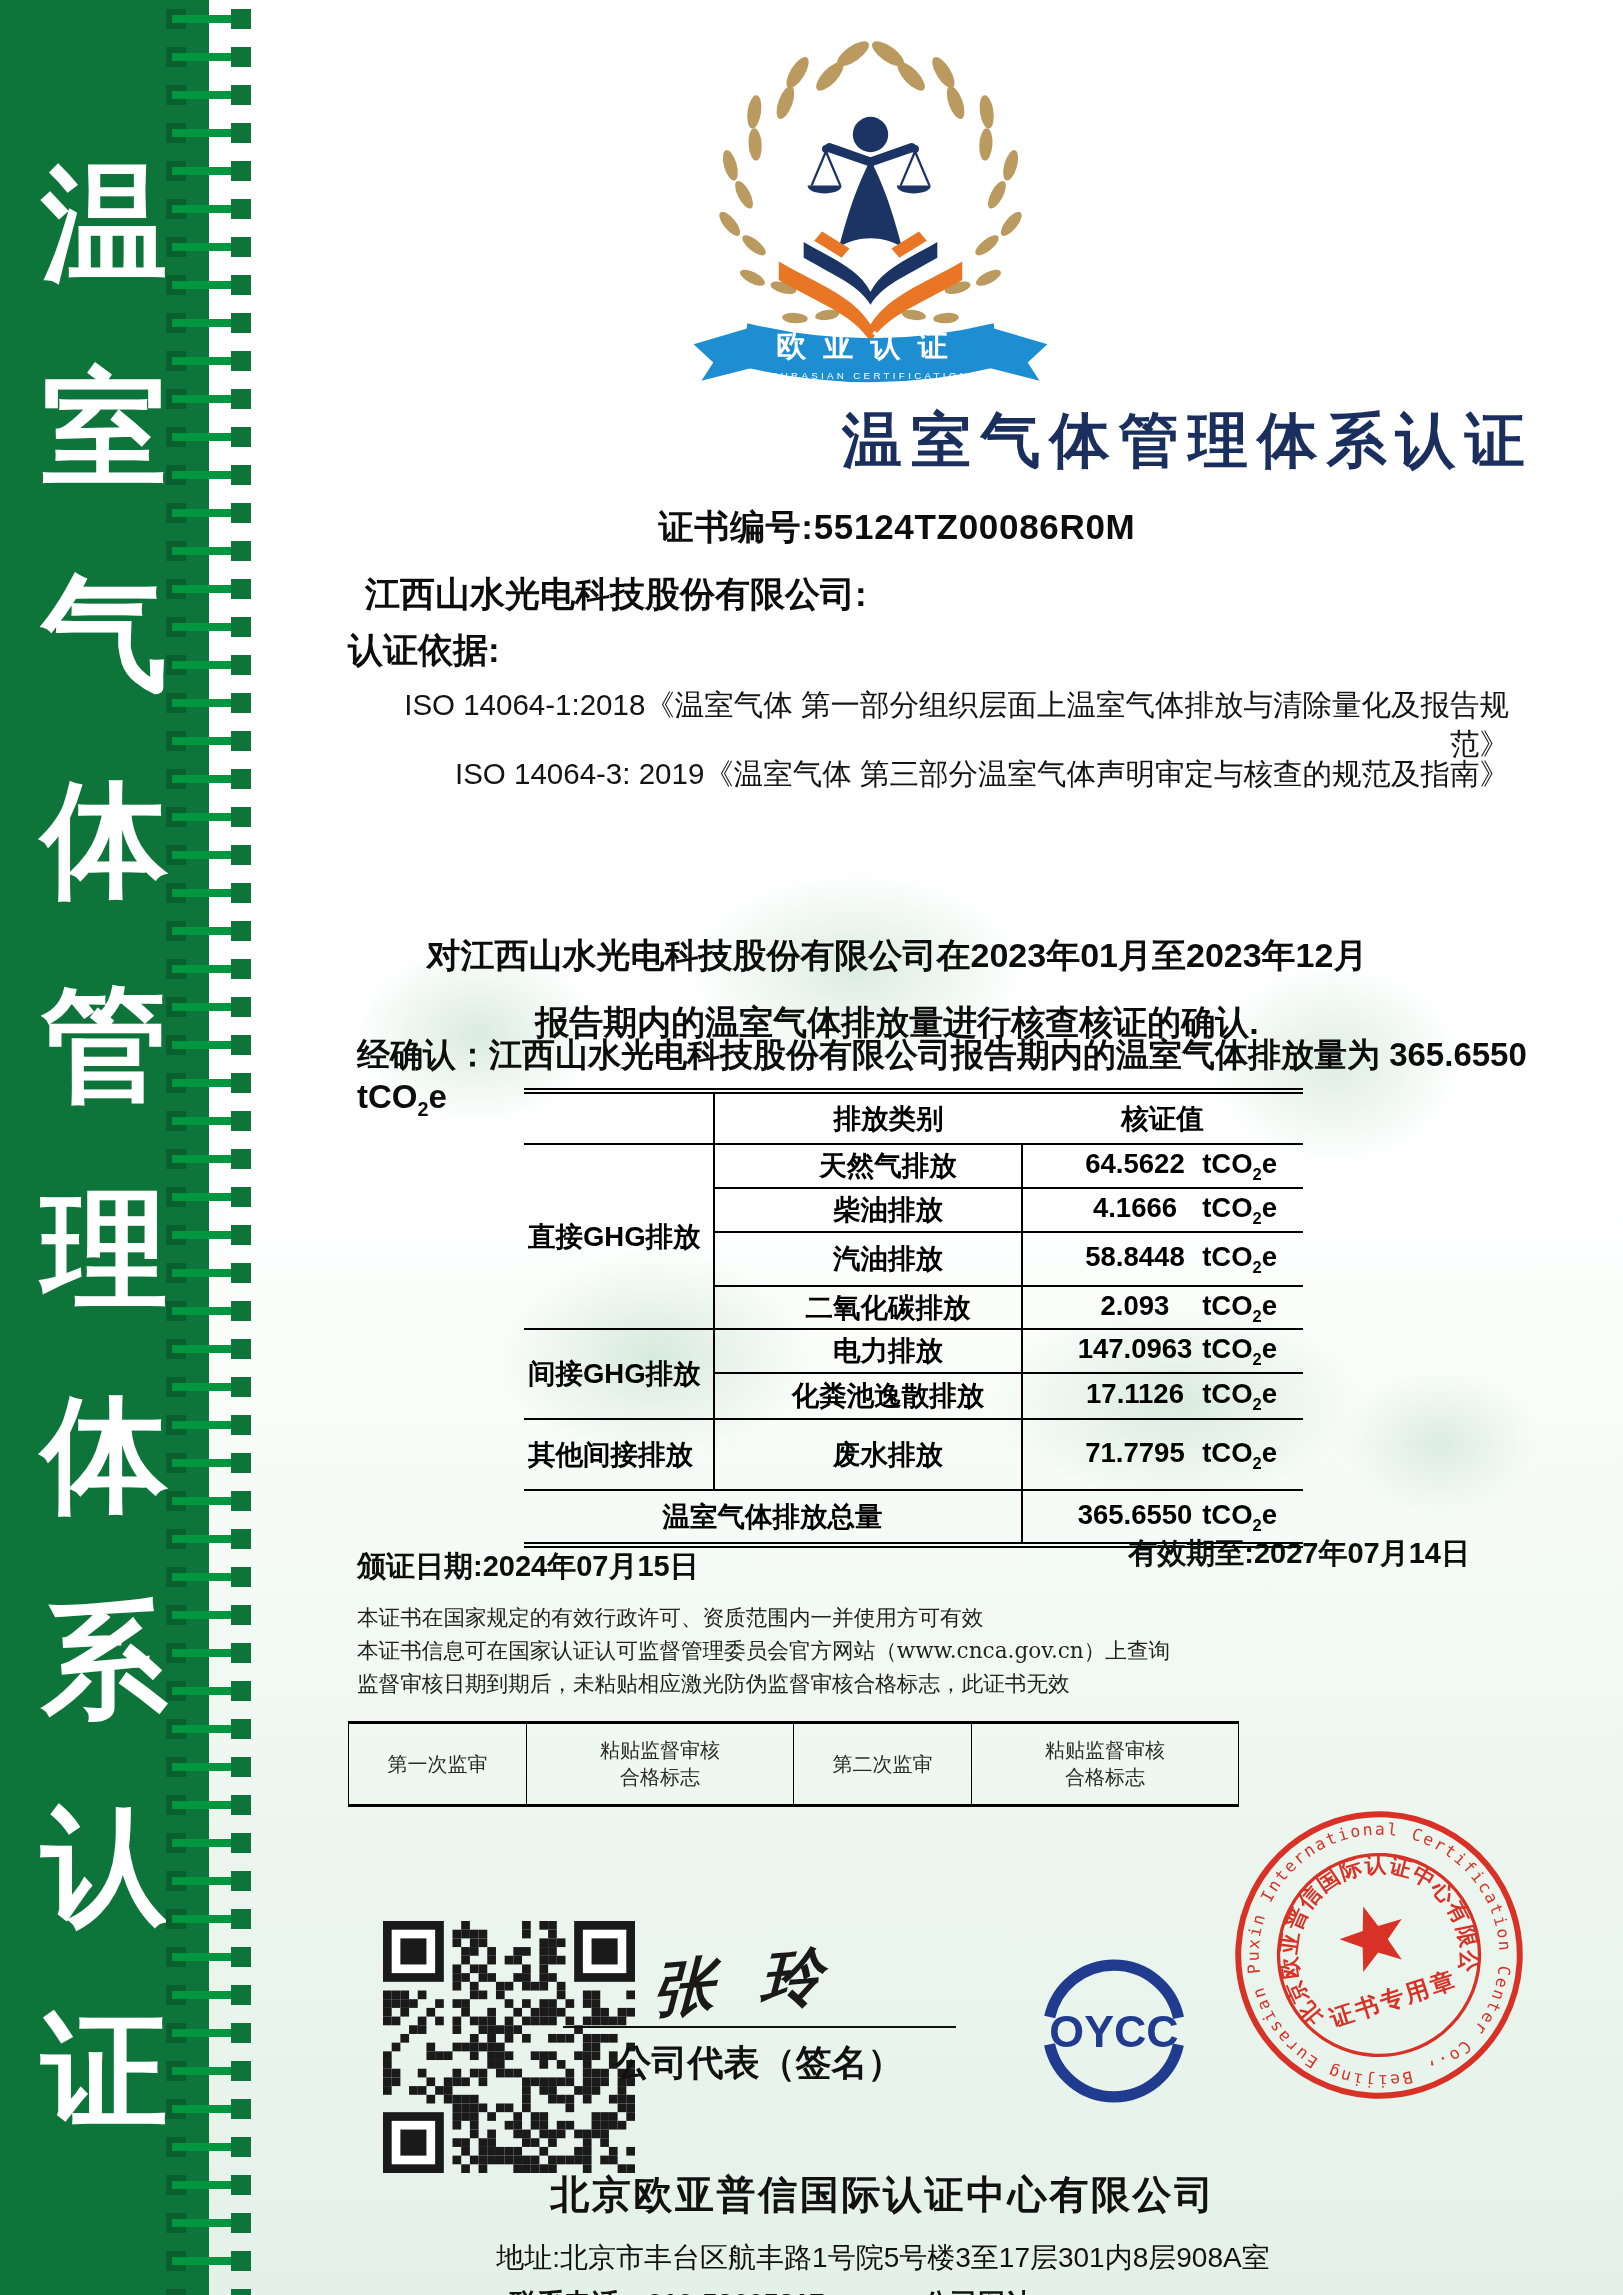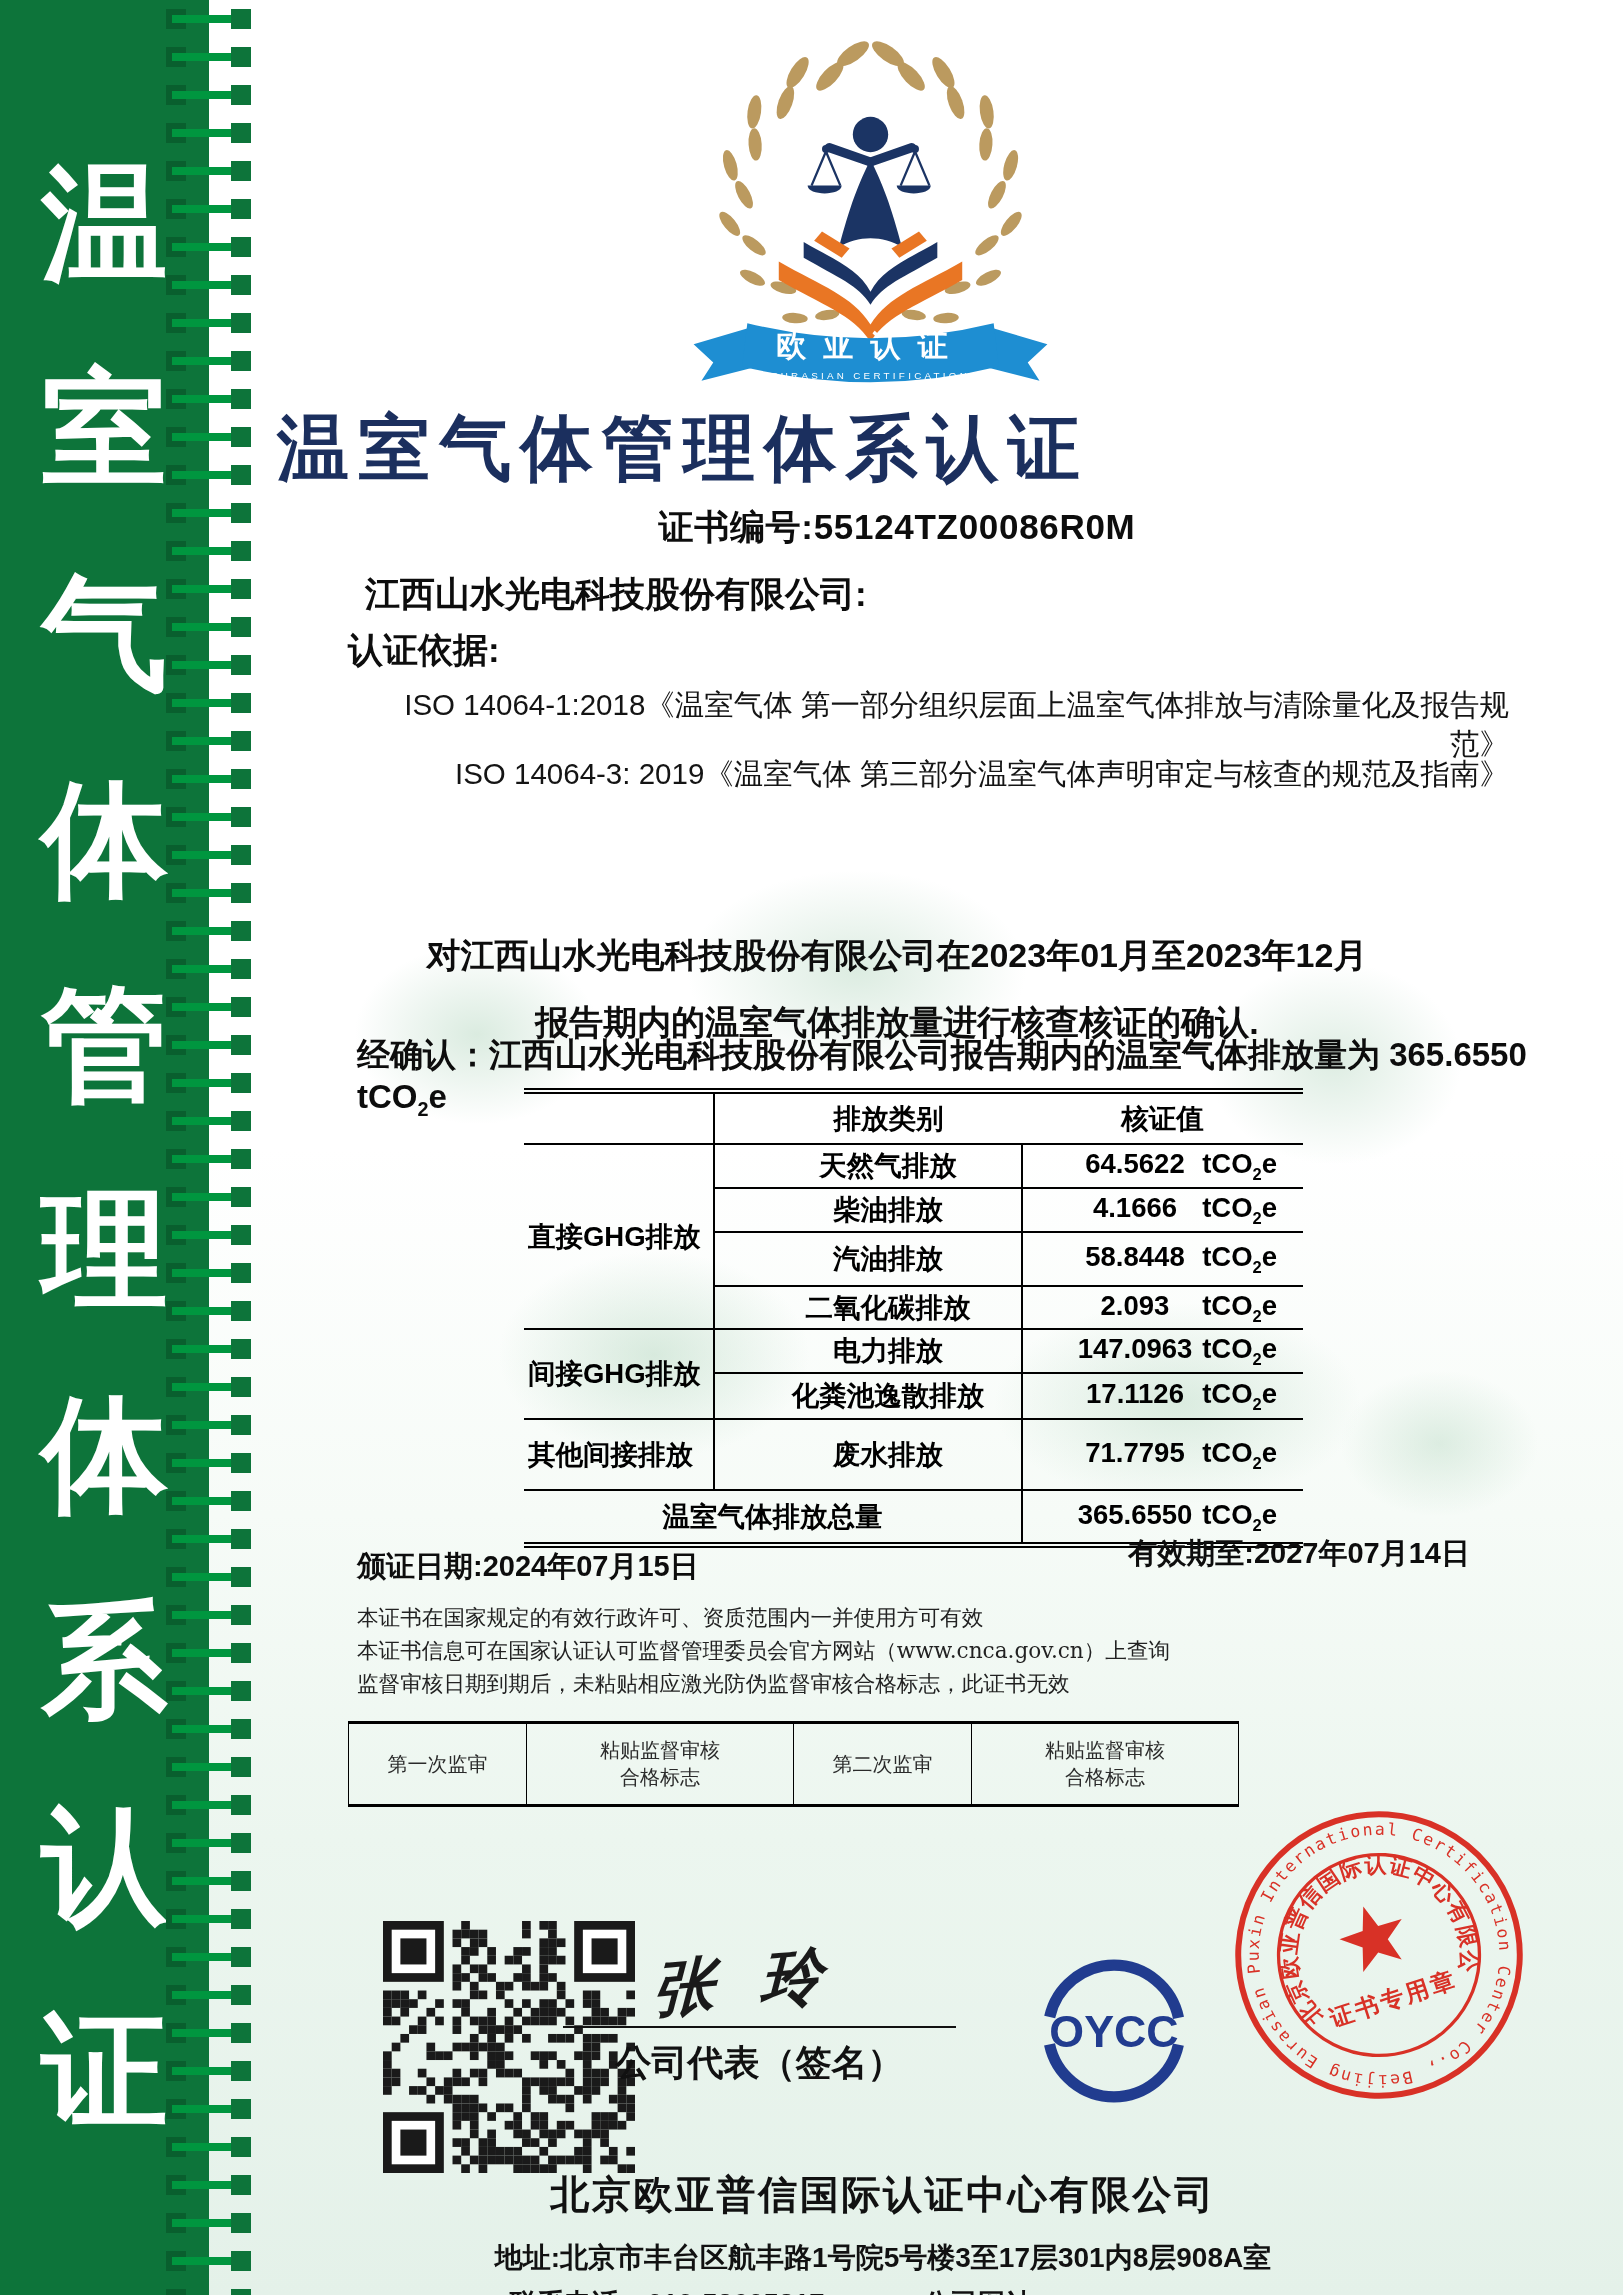--- a/index.html
+++ b/index.html
@@ -29,22 +29,22 @@
       radial-gradient(closest-side,rgba(168,208,181,.38),rgba(168,208,181,0) 72%),
       radial-gradient(closest-side,rgba(168,208,181,.42),rgba(168,208,181,0) 72%),
       radial-gradient(closest-side,rgba(168,208,181,.38),rgba(168,208,181,0) 72%),
       radial-gradient(closest-side,rgba(168,208,181,.35),rgba(168,208,181,0) 72%);
     background-repeat:no-repeat;
     background-size:340px 249px,471px 281px,353px 281px,432px 288px,511px 281px,275px 203px;
     background-position:26px 105px,340px 26px,877px 118px,157px 406px,641px 458px,1021px 537px;}
   .z1{z-index:1;}
   
   .logo{position:absolute;left:661px;top:31px;width:419px;height:380px;}
-  .title{position:absolute;left:277px;top:401px;width:1244px;text-align:left;
-    color:#1b2f5e;font-size:72px;font-weight:bold;letter-spacing:9.2px;}
+  .title{position:absolute;left:290px;top:401px;width:1244px;text-align:right;
+    color:#1b2f5e;font-size:60px;font-weight:bold;letter-spacing:9.2px;}
   .certno{position:absolute;left:275px;top:504px;width:1244px;text-align:center;
     color:#0d0d0d;font-size:35px;font-weight:bold;letter-spacing:0.7px;}
   
   .company{position:absolute;left:365px;top:571px;font-size:35px;font-weight:bold;color:#0d0d0d;}
   .basis-label{position:absolute;left:348px;top:627px;font-size:35px;font-weight:bold;color:#0d0d0d;}
   .basis{position:absolute;left:357px;top:685px;width:1152px;text-align:right;}
   .basis .bline{font-size:29.5px;font-weight:500;color:#141414;height:69px;line-height:39px;}
   .statement{position:absolute;left:275px;top:922px;width:1244px;text-align:center;
     font-size:34px;font-weight:bold;color:#0d0d0d;line-height:67px;}
   .confirm{position:absolute;left:357px;top:1033px;font-size:33px;font-weight:bold;color:#0d0d0d;}
@@ -82,21 +82,21 @@
     font-size:62px;color:#1a1a1a;letter-spacing:46px;display:inline-block;
     transform:rotate(-5deg) skewX(-6deg);margin-bottom:2.6px;}
   .sig .line{height:2px;background:#111;width:393px;margin:0 auto;}
   .sig .cap{margin-top:11.8px;font-family:"DejaVu Serif","Liberation Serif",serif;
     font-weight:bold;font-size:36px;color:#111;}
   .oycc{position:absolute;left:1037px;top:1954px;width:154px;height:154px;}
   .seal{position:absolute;left:1227px;top:1803px;width:304px;height:304px;z-index:4;}
   
   .footer{position:absolute;left:209px;top:2168px;width:1348px;text-align:center;color:#111;}
   .footer .fcompany{font-size:39px;font-weight:bold;letter-spacing:2.6px;}
-  .footer .faddr{margin-top:17px;font-size:28px;font-weight:700;}
+  .footer .faddr{margin-top:17px;font-size:28px;font-weight:400;}
   .footer .fcontact{margin-top:9.2px;font-size:27.5px;font-weight:600;
     display:flex;justify-content:center;gap:98px;}
 </style>
 </head>
 <body>
 
 <div class="page">
 
   <div class="sidebar"></div>
   <div class="sidebar-title" id="sidebar-title">

